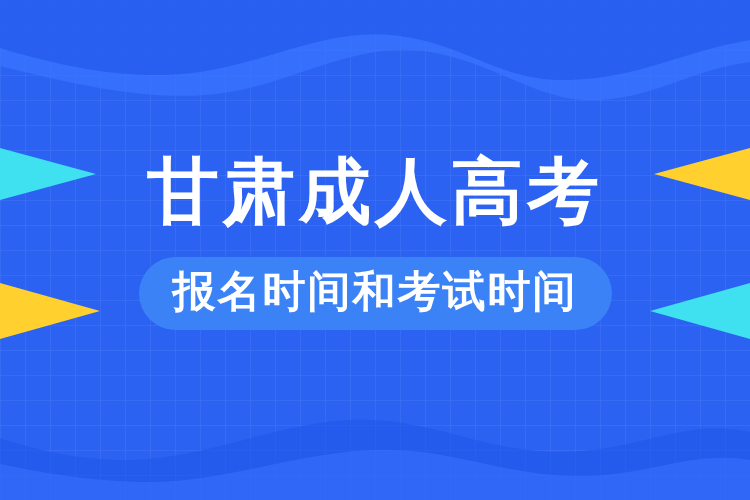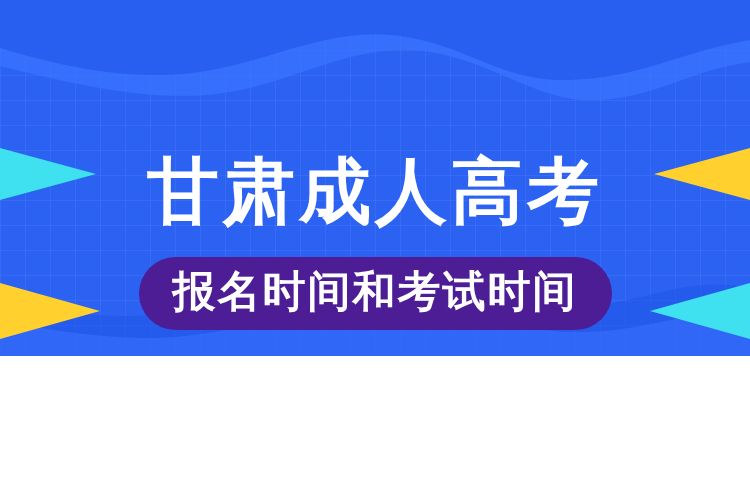--- a/index.html
+++ b/index.html
@@ -6,21 +6,21 @@
     margin: 0;
     padding: 0;
     background: #ffffff;
   }
   body {
     font-family: "Liberation Sans", sans-serif;
   }
   .banner {
     position: relative;
     width: 750px;
-    height: 356px;
+    height: 500px;
     overflow: hidden;
     background: #2563f0;
   }
   .bg-base {
     position: absolute;
     inset: 0;
     background: #2b62f2;
   }
   
   .grid {
@@ -104,21 +104,21 @@
     color: #ffffff;
     font-size: 72px;
     line-height: 1;
     font-weight: bold;
     letter-spacing: 4px;
     text-align: center;
     font-family: "DejaVu Sans", "Liberation Sans", sans-serif;
   }
   .subpill {
     margin-top: 30px;
-    background: #4c1d95;
+    background: #3b82f6;
     color: #ffffff;
     font-size: 43px;
     font-weight: bold;
     letter-spacing: 2px;
     border-radius: 40px;
     padding: 13px 34px 17px 34px;
     line-height: 1;
     text-align: center;
     font-family: "DejaVu Sans", "Liberation Sans", sans-serif;
   }

